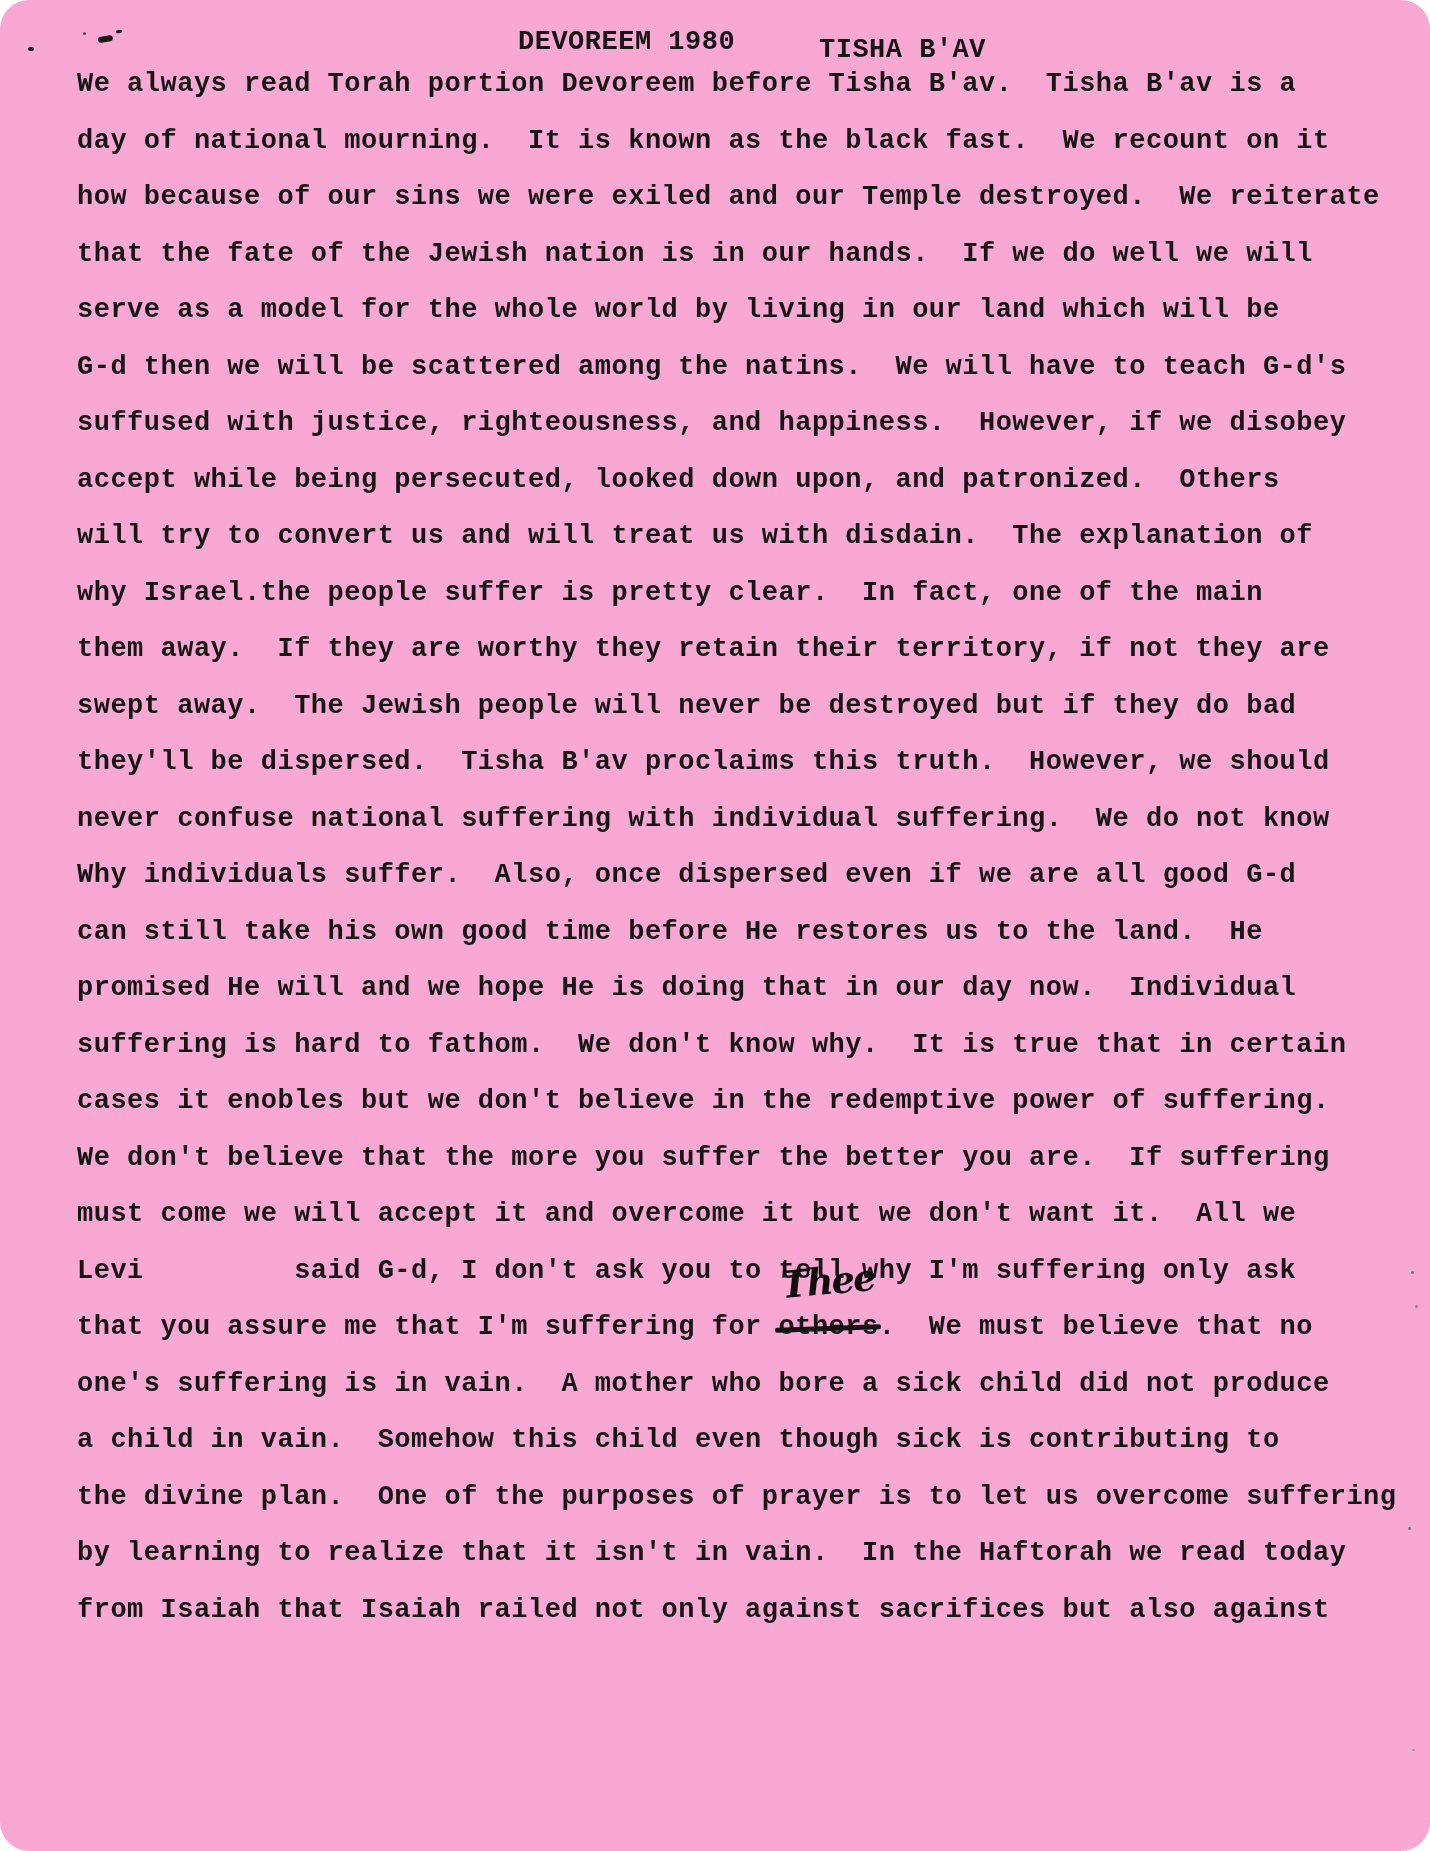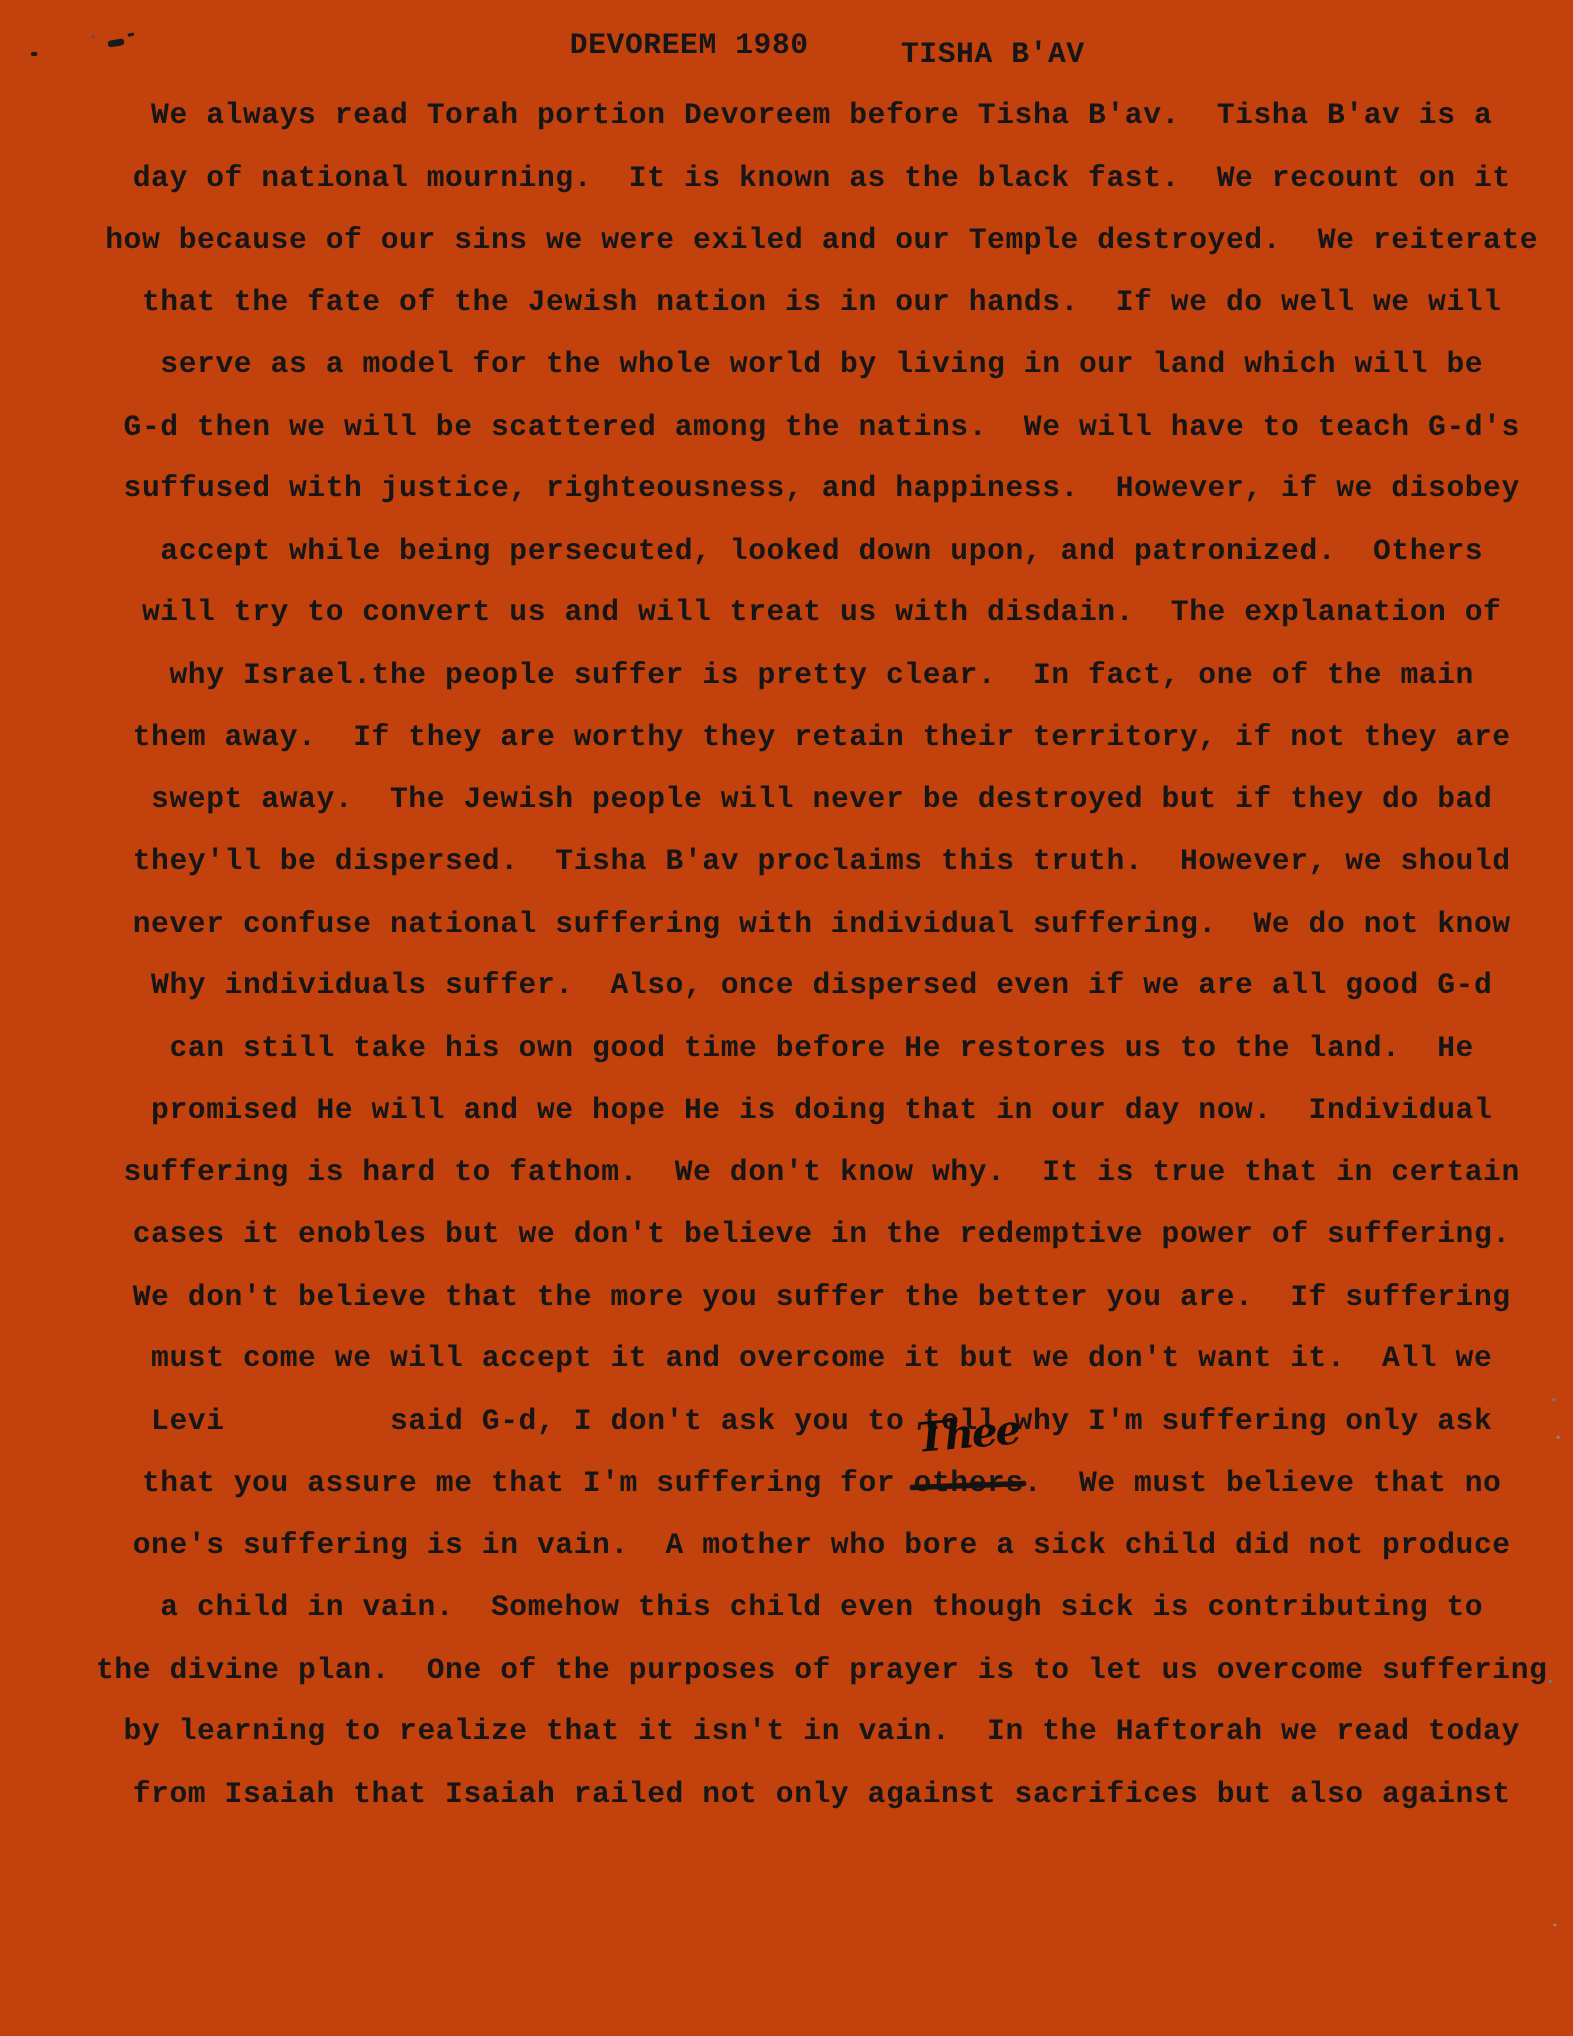--- a/index.html
+++ b/index.html
@@ -4,40 +4,40 @@
 <style>
   html, body {
     margin: 0;
     padding: 0;
     background: #ffffff;
   }
   .page {
     position: relative;
     width: 1430px;
     height: 1851px;
-    background: #c2410c;
+    background: #f9a8d4;
     font-family: "Liberation Mono", "DejaVu Sans Mono", monospace;
     color: #161616;
     overflow: hidden;
+    border-radius: 29px;
   }
   .title {
     position: absolute;
     font-size: 27px;
     font-weight: bold;
     letter-spacing: 0.5px;
     white-space: pre;
   }
   .title-left  { left: 518px; top: 27px; }
   .title-right { left: 819px; top: 35px; }
   .body-lines {
     position: absolute;
     left: 77px;
-    top: 78px;
+    top: 56px;
     width: 1340px;
-    text-align: center;
   }
   .line {
     height: 56.5px;
     line-height: 56.5px;
     font-size: 27px;
     font-weight: bold;
     letter-spacing: 0.5px;
     white-space: pre;
   }
   .strike-wrap {

